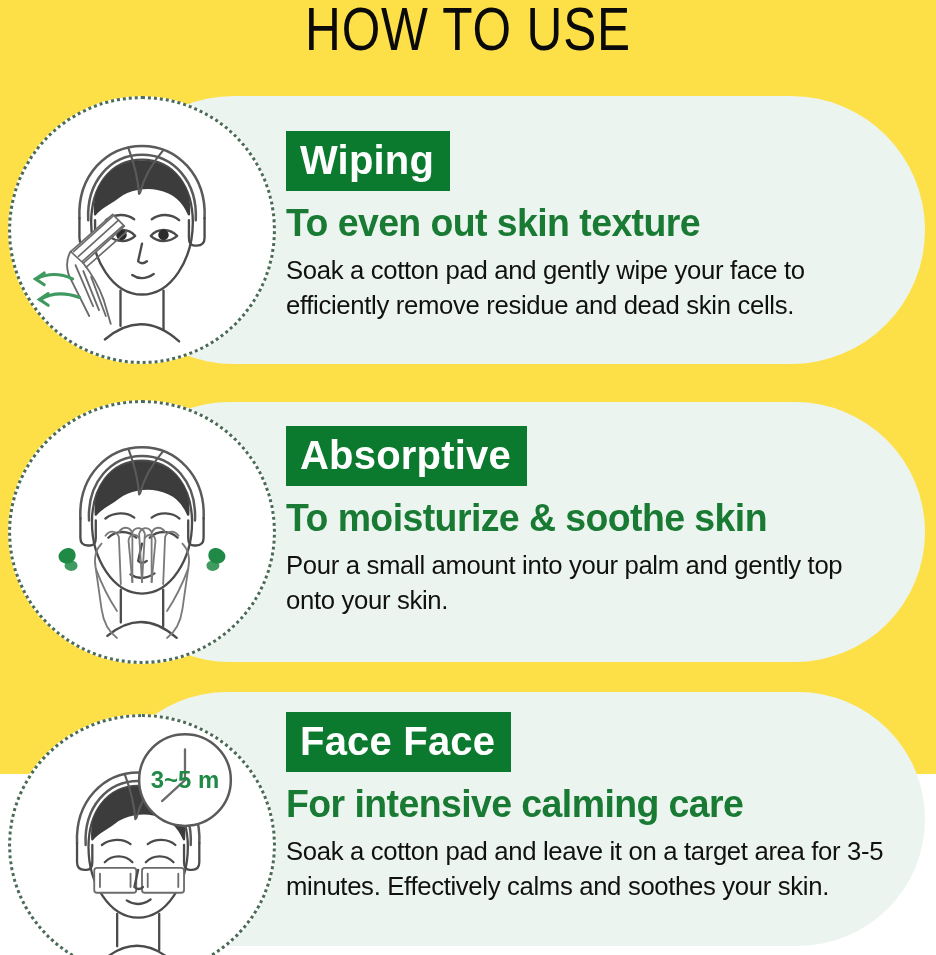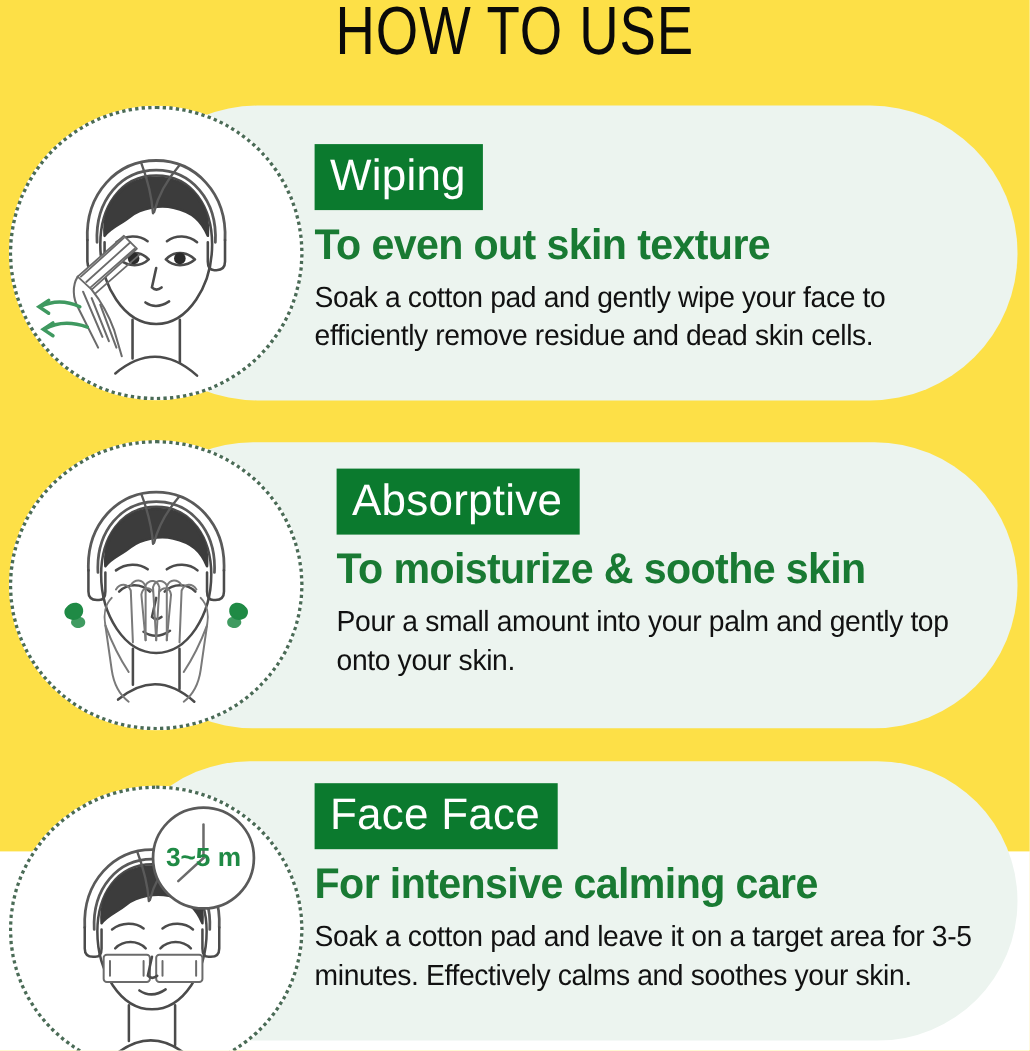--- a/index.html
+++ b/index.html
@@ -71,31 +71,31 @@
 
   .illus svg { display: block; width: 100%; height: 100%; }
 
   
   .card-body {
     position: absolute;
     left: 286px;
     width: 620px;
   }
   .body-1 { top: 131px; }
-  .body-2 { top: 426px; margin-left: 20px; }
+  .body-2 { top: 426px; }
   .body-3 { top: 712px; }
 
   .badge {
     display: inline-block;
     background: #0b7a2e;
     color: #ffffff;
     font-family: "Liberation Sans", sans-serif;
     font-size: 40px;
     line-height: 56px;
-    font-weight: 400;
+    font-weight: 700;
     padding: 1px 16px 3px 14px;
     white-space: nowrap;
     letter-spacing: 0.2px;
   }
 
   .headline {
     margin-top: 9px;
     color: #197a33;
     font-family: "Liberation Sans", sans-serif;
     font-size: 39px;

